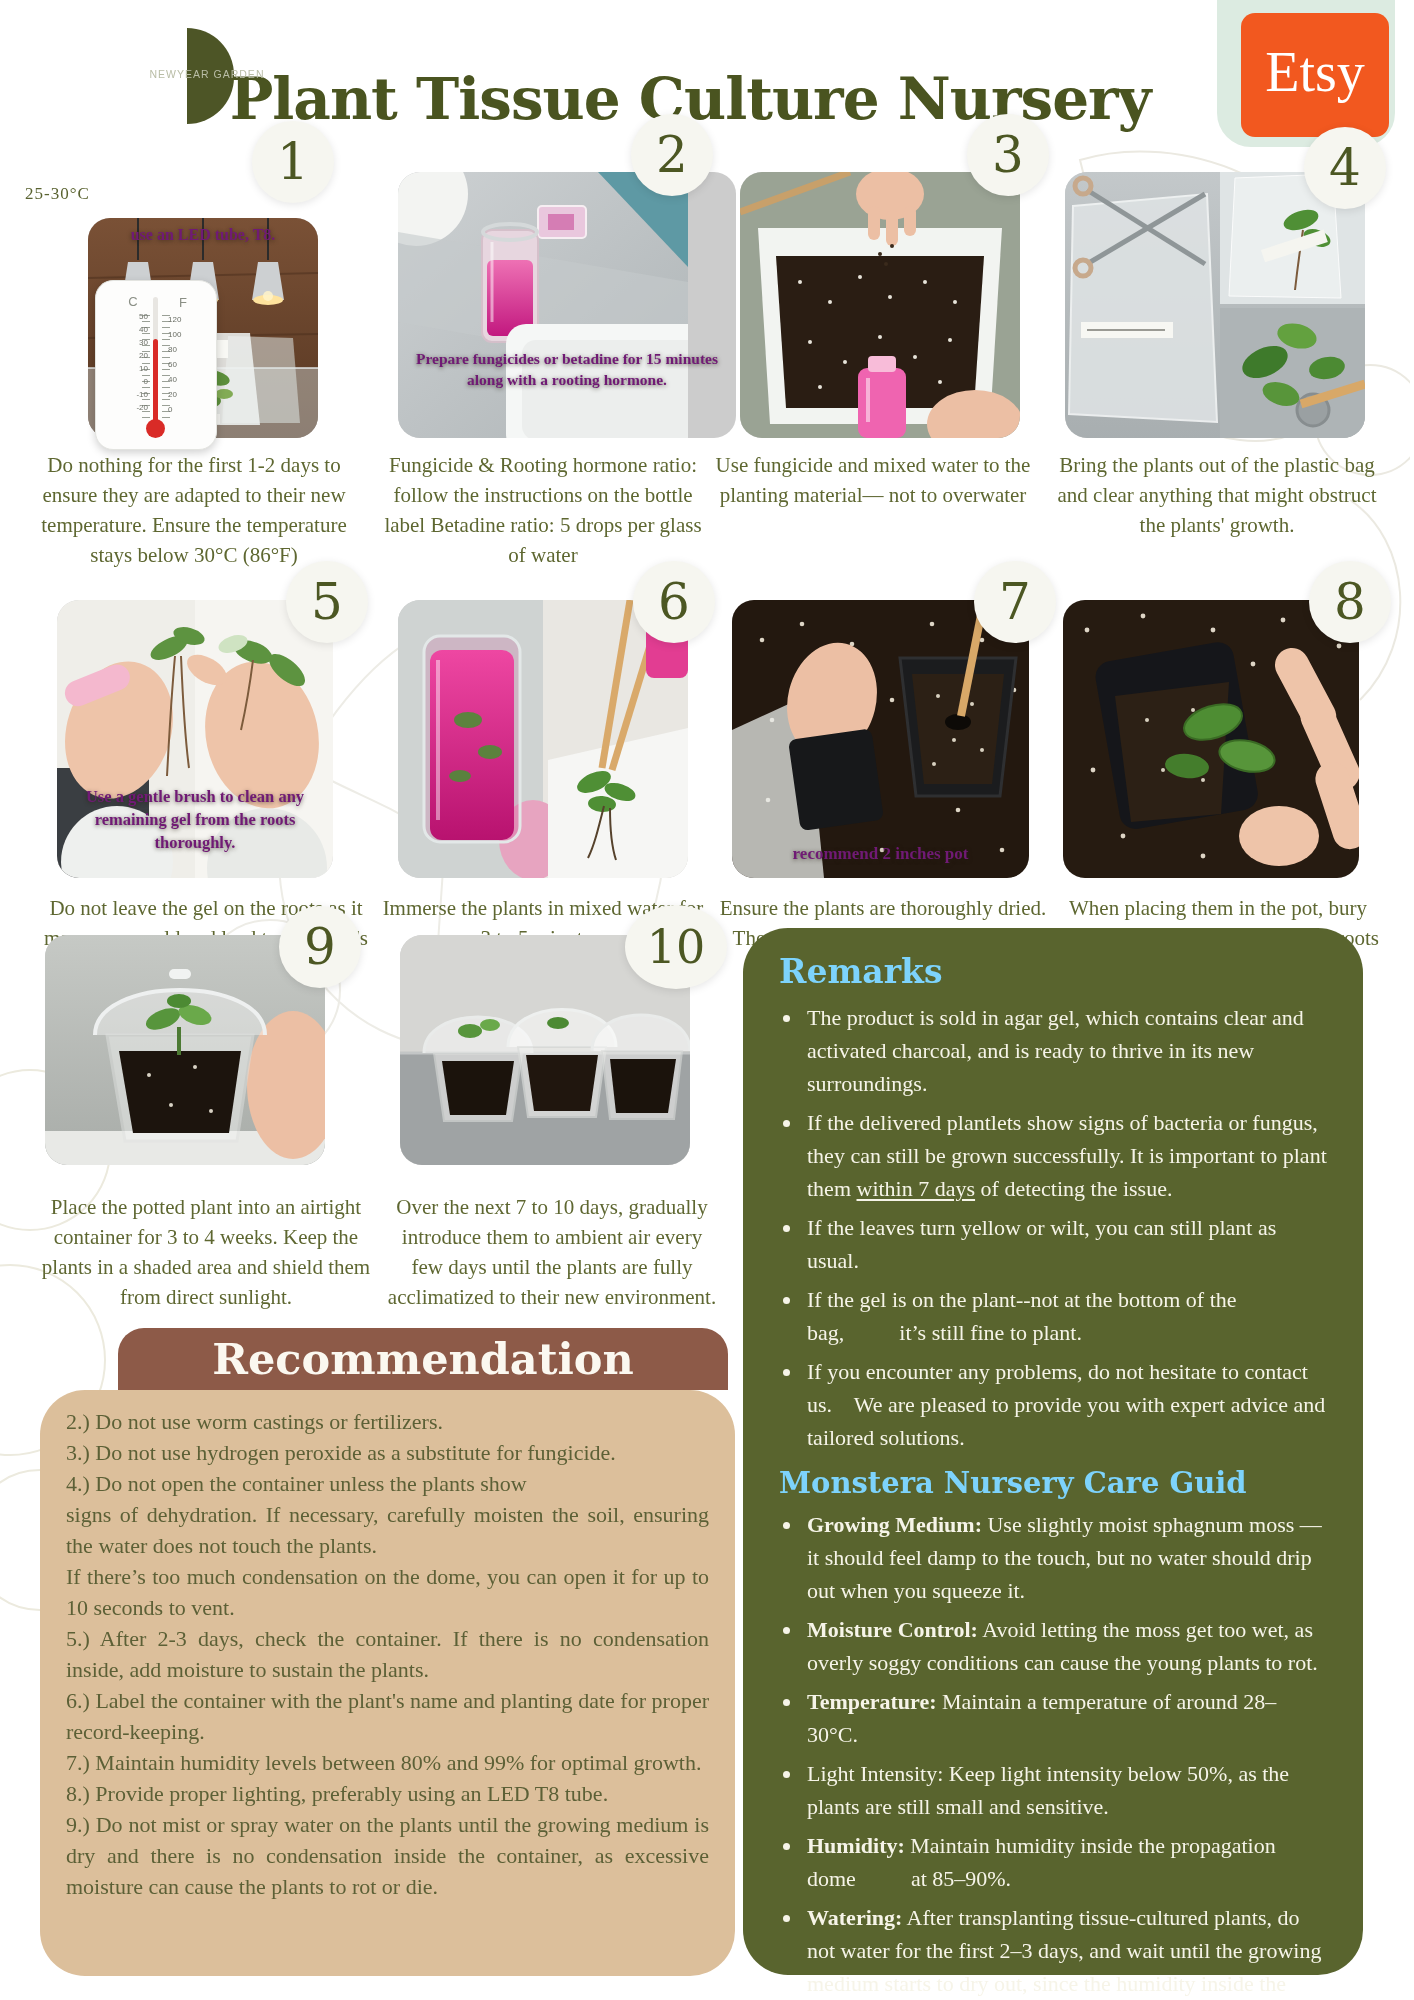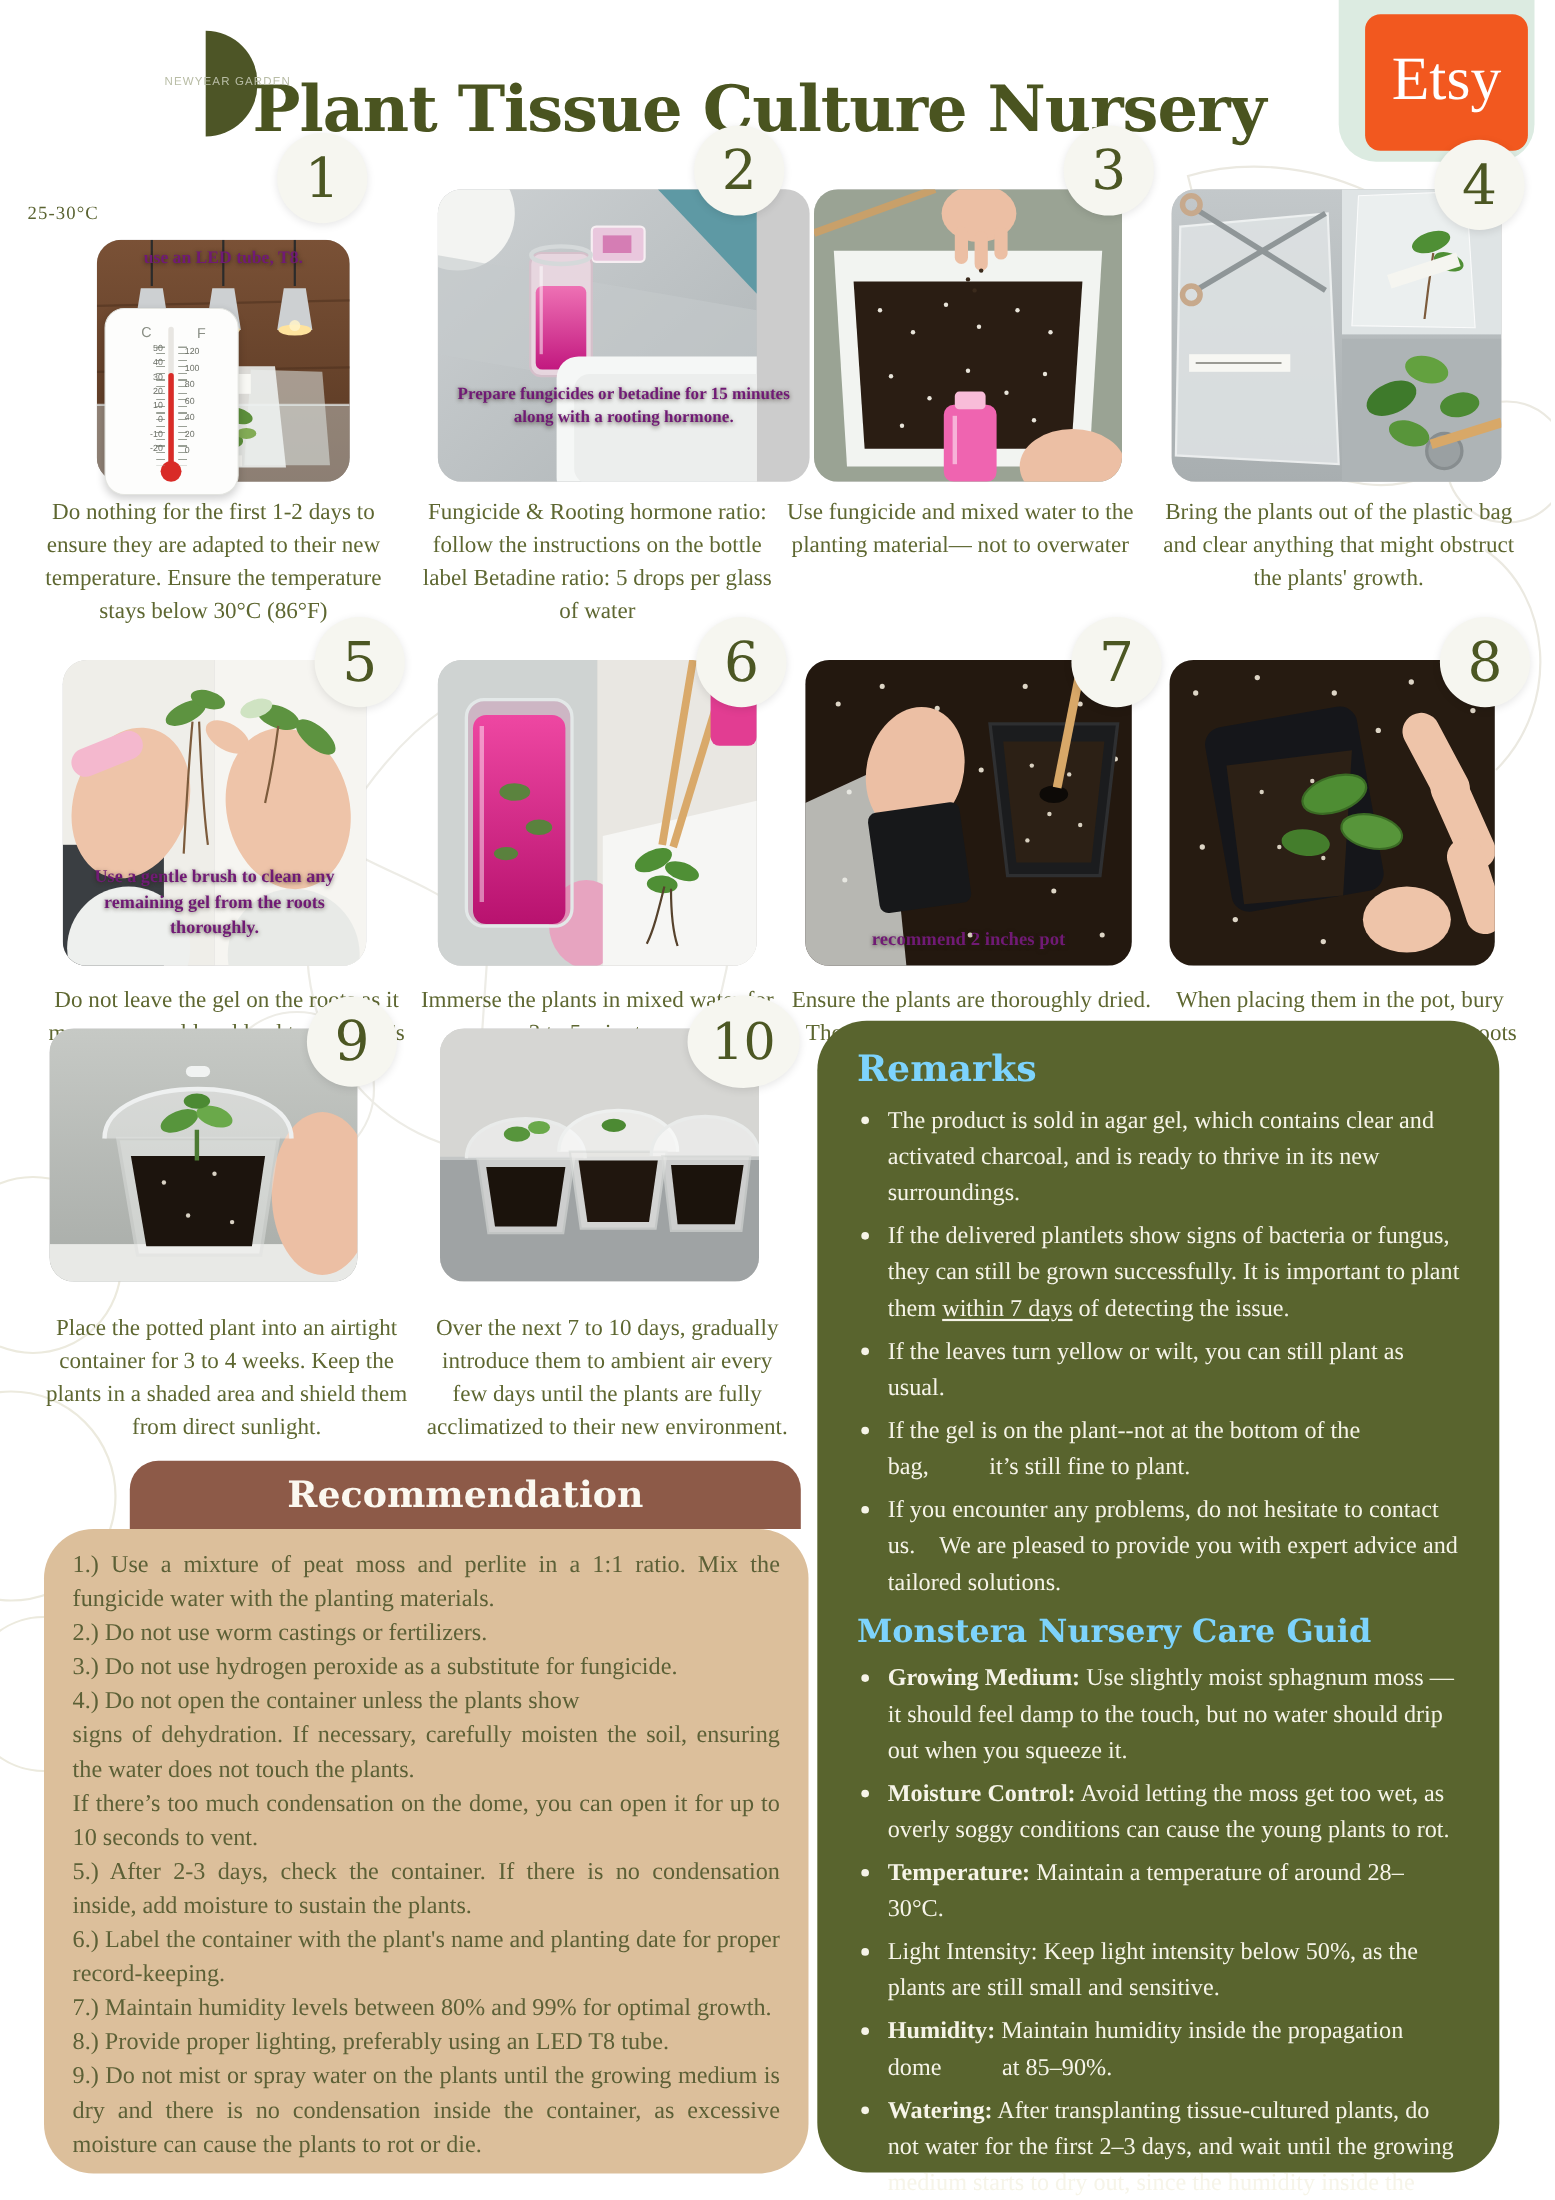--- a/index.html
+++ b/index.html
@@ -48,21 +48,21 @@
   .remarks-panel{position:absolute;left:743px;top:928px;width:620px;height:1047px;background:#59642e;
                  border-radius:45px;color:#f6f4e8;padding:16px 36px;box-sizing:border-box;z-index:1;}
   .panel-title{font-family:"DejaVu Serif",serif;font-weight:bold;font-size:33px;text-align:left;
                margin:8px 0 10px 0;color:#7dd3fc;}
   .panel-title.small{font-size:29px;margin:12px 0 8px 0;}
   .green-list{margin:0;padding:0 0 0 24px;font-size:22px;line-height:33px;}
   .green-list li{margin:0 0 6px 0;padding-left:4px;}
   .green-list u{text-underline-offset:3px;}
   .rec-header{position:absolute;left:118px;top:1328px;width:610px;height:62px;background:#8d5a48;
               border-radius:26px 26px 0 0;z-index:2;text-align:center;line-height:62px;
-              font-family:"DejaVu Serif",serif;font-weight:bold;font-size:33px;color:#fbf8f0;}
+              font-family:"DejaVu Serif",serif;font-weight:bold;font-size:43px;color:#fbf8f0;}
   .rec-body{position:absolute;left:40px;top:1390px;width:695px;height:586px;background:#dcbf9b;
             border-radius:45px;box-sizing:border-box;padding:16px 26px;z-index:1;}
   .rec-body p{margin:0;font-size:22px;line-height:31px;color:#5c6036;text-align:justify;}
   
   .wm{position:absolute;z-index:0;}
 </style>
 </head>
 <body>
 
 <div class="page">
@@ -573,21 +573,20 @@
         <li><b>Moisture Control:</b><span> Avoid letting the moss get too wet, as overly soggy conditions can cause the young plants to rot.</span></li>
         <li><b>Temperature:</b><span> Maintain a temperature of around 28–30°C.</span></li>
         <li><span>Light Intensity: Keep light intensity below 50%, as the plants are still small and sensitive.</span></li>
         <li><b>Humidity:</b><span> Maintain humidity inside the propagation dome&nbsp;&nbsp;&nbsp;&nbsp;&nbsp;&nbsp;&nbsp;&nbsp;&nbsp; at 85–90%.</span></li>
         <li><b>Watering:</b><span> After transplanting tissue-cultured plants, do not water for the first 2–3 days, and wait until the growing medium starts to dry out, since the humidity inside the dome is already high (85–90%).</span></li>
       </ul>
   </div>
 
   <div class="rec-header">Recommendation</div>
   <div class="rec-body">
-      <p><span>1.) Use a mixture of peat moss and perlite in a 1:1 ratio. Mix the fungicide water with the planting materials.</span></p>
       <p><span>2.) Do not use worm castings or fertilizers.</span></p>
       <p><span>3.) Do not use hydrogen peroxide as a substitute for fungicide.</span></p>
       <p><span>4.) Do not open the container unless the plants show</span></p>
       <p><span>signs of dehydration. If necessary, carefully moisten the soil, ensuring the water does not touch the plants.</span></p>
       <p><span>If there’s too much condensation on the dome, you can open it for up to 10 seconds to vent.</span></p>
       <p><span>5.) After 2-3 days, check the container. If there is no condensation inside, add moisture to sustain the plants.</span></p>
       <p><span>6.) Label the container with the plant's name and planting date for proper record-keeping.</span></p>
       <p><span>7.) Maintain humidity levels between 80% and 99% for optimal growth.</span></p>
       <p><span>8.) Provide proper lighting, preferably using an LED T8 tube.</span></p>
       <p><span>9.) Do not mist or spray water on the plants until the growing medium is dry and there is no condensation inside the container, as excessive moisture can cause the plants to rot or die.</span></p>

